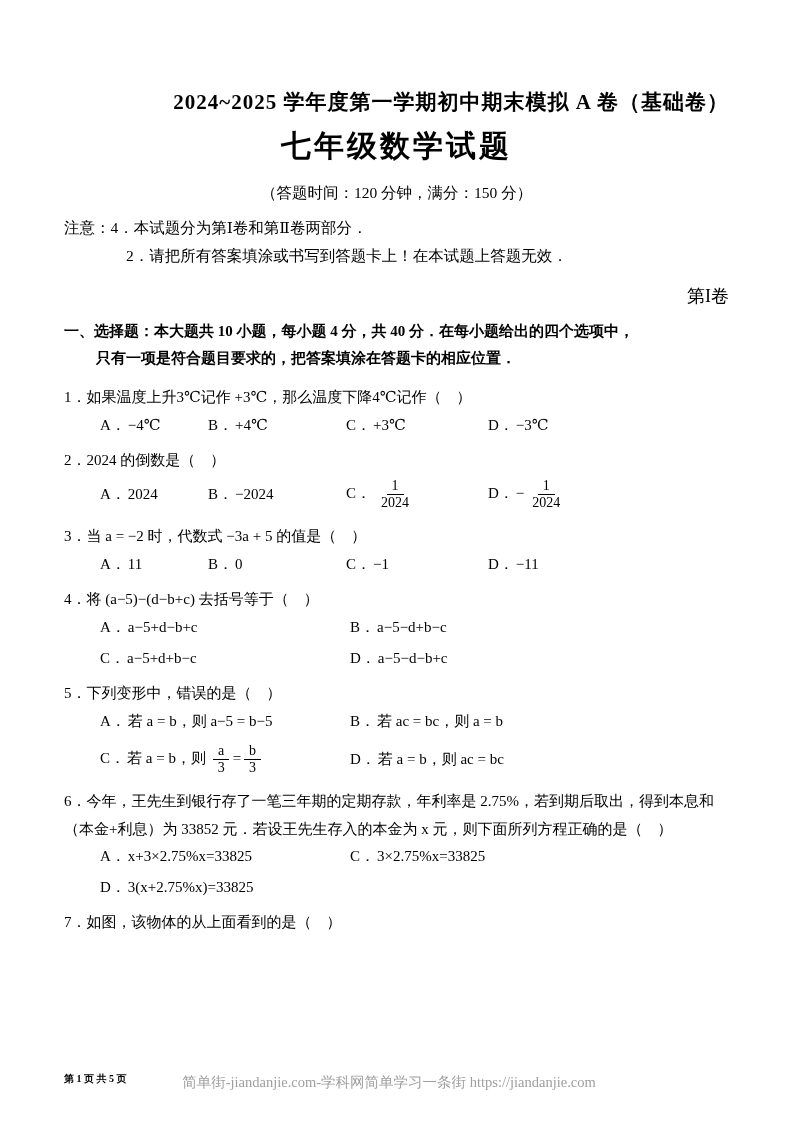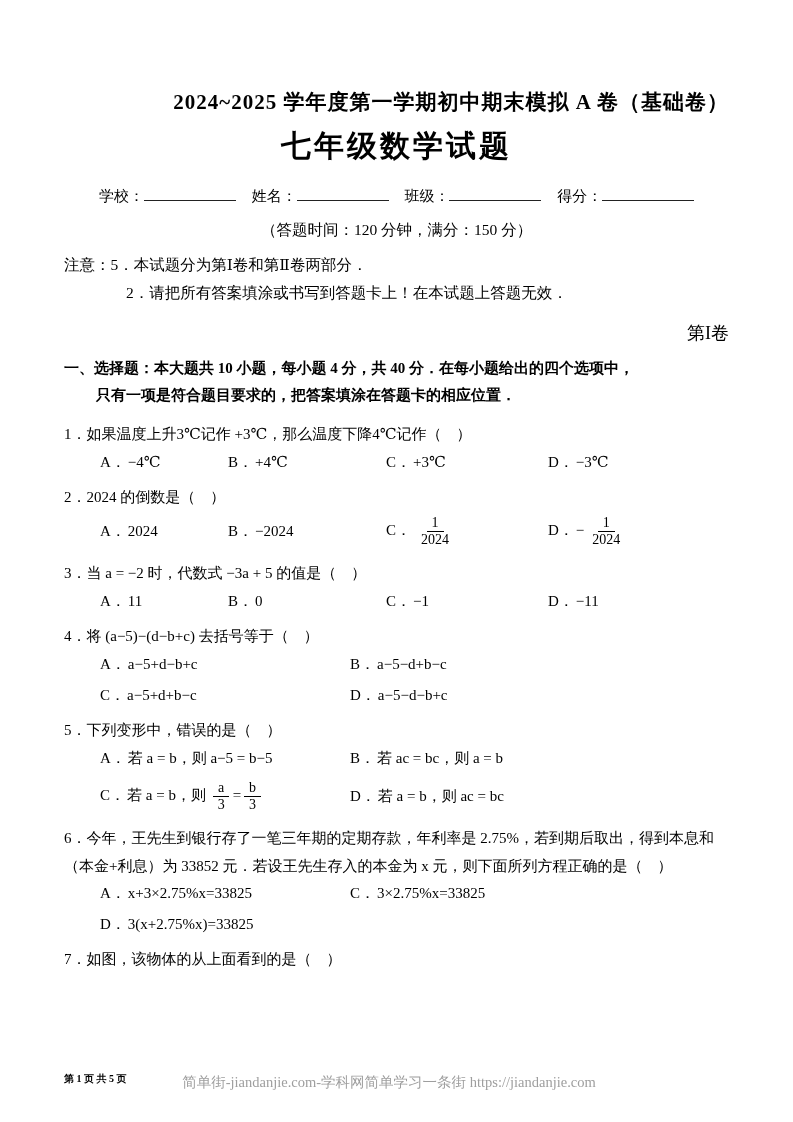--- a/index.html
+++ b/index.html
@@ -68,21 +68,21 @@
   .intro-line2{padding-left:32px;}
   .questions{margin-top:12px;font-size:15px;}
   .question{margin-bottom:10px;}
   .stem{margin:0 0 4px 0;line-height:1.85;}
   .options{
     display:grid;
     margin:2px 0 12px 36px;
     align-items:center;
     row-gap:12px;
   }
-  .options.cols4{grid-template-columns:108px 138px 142px 1fr;gap:20px;}
+  .options.cols4{grid-template-columns:108px 138px 142px 1fr;}
   .options.cols2{grid-template-columns:250px 1fr;}
   .option{white-space:nowrap;}
   .opt-label{margin-right:2px;}
   .frac{
     display:inline-flex;
     flex-direction:column;
     align-items:center;
     vertical-align:middle;
     margin:0 3px;
     font-size:14px;
@@ -109,31 +109,25 @@
 </style>
 </head>
 <body>
 
 <div class="sheet">
   <div class="content">
 
     <p class="title-line1">2024~2025 学年度第一学期初中期末模拟 A 卷（基础卷）</p>
     <p class="title-line2">七年级数学试题</p>
 
-    <div class="info-line">
-      <span class="info-field"><span>学校：</span><span class="blank"></span></span>
-      <span class="info-field"><span>姓名：</span><span class="blank"></span></span>
-      <span class="info-field"><span>班级：</span><span class="blank"></span></span>
-      <span class="info-field"><span>得分：</span><span class="blank"></span></span>
-    </div>
 
     <div class="exam-meta">（答题时间：120 分钟，满分：150 分）</div>
 
     <div class="notice">
-      <div class="notice-line1">注意：5．本试题分为第Ⅰ卷和第Ⅱ卷两部分．</div>
+      <div class="notice-line1">注意：4．本试题分为第Ⅰ卷和第Ⅱ卷两部分．</div>
       <div class="notice-line2">2．请把所有答案填涂或书写到答题卡上！在本试题上答题无效．</div>
     </div>
 
     <div class="section-title">第I卷</div>
 
     <div class="intro">
       <div class="intro-line1">一、选择题：本大题共 10 小题，每小题 4 分，共 40 分．在每小题给出的四个选项中，</div>
       <div class="intro-line2">只有一项是符合题目要求的，把答案填涂在答题卡的相应位置．</div>
     </div>
 

